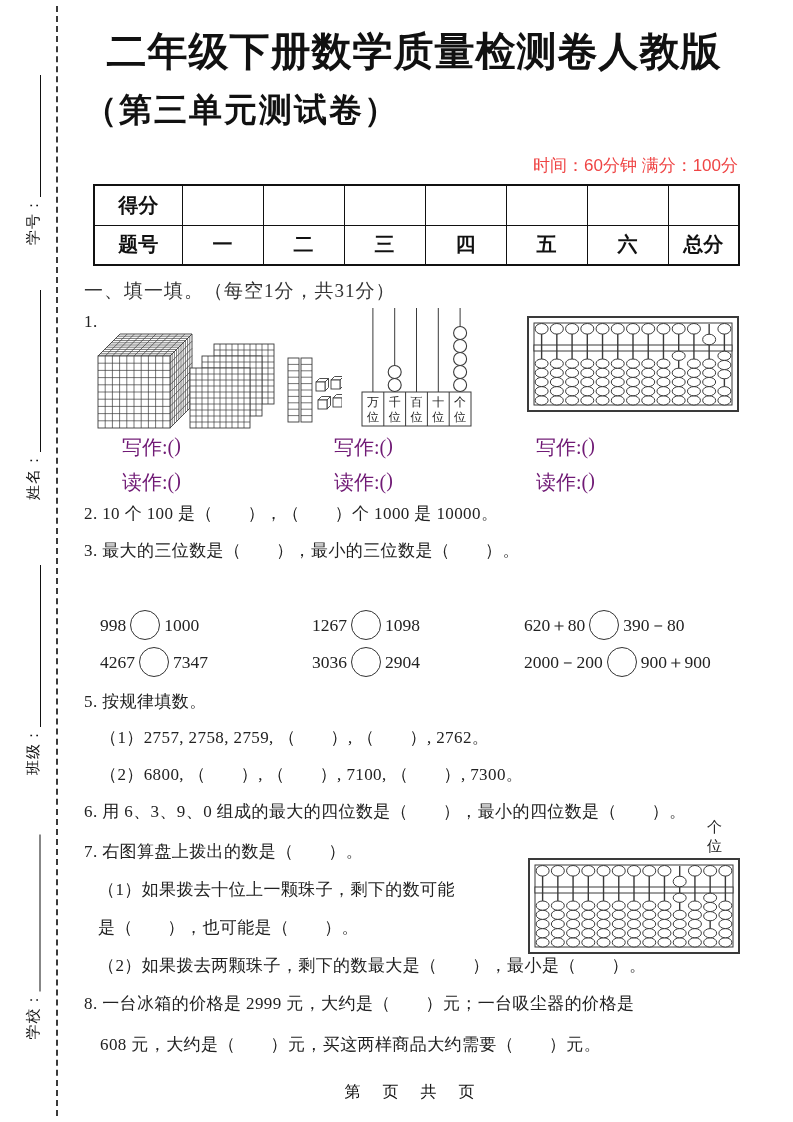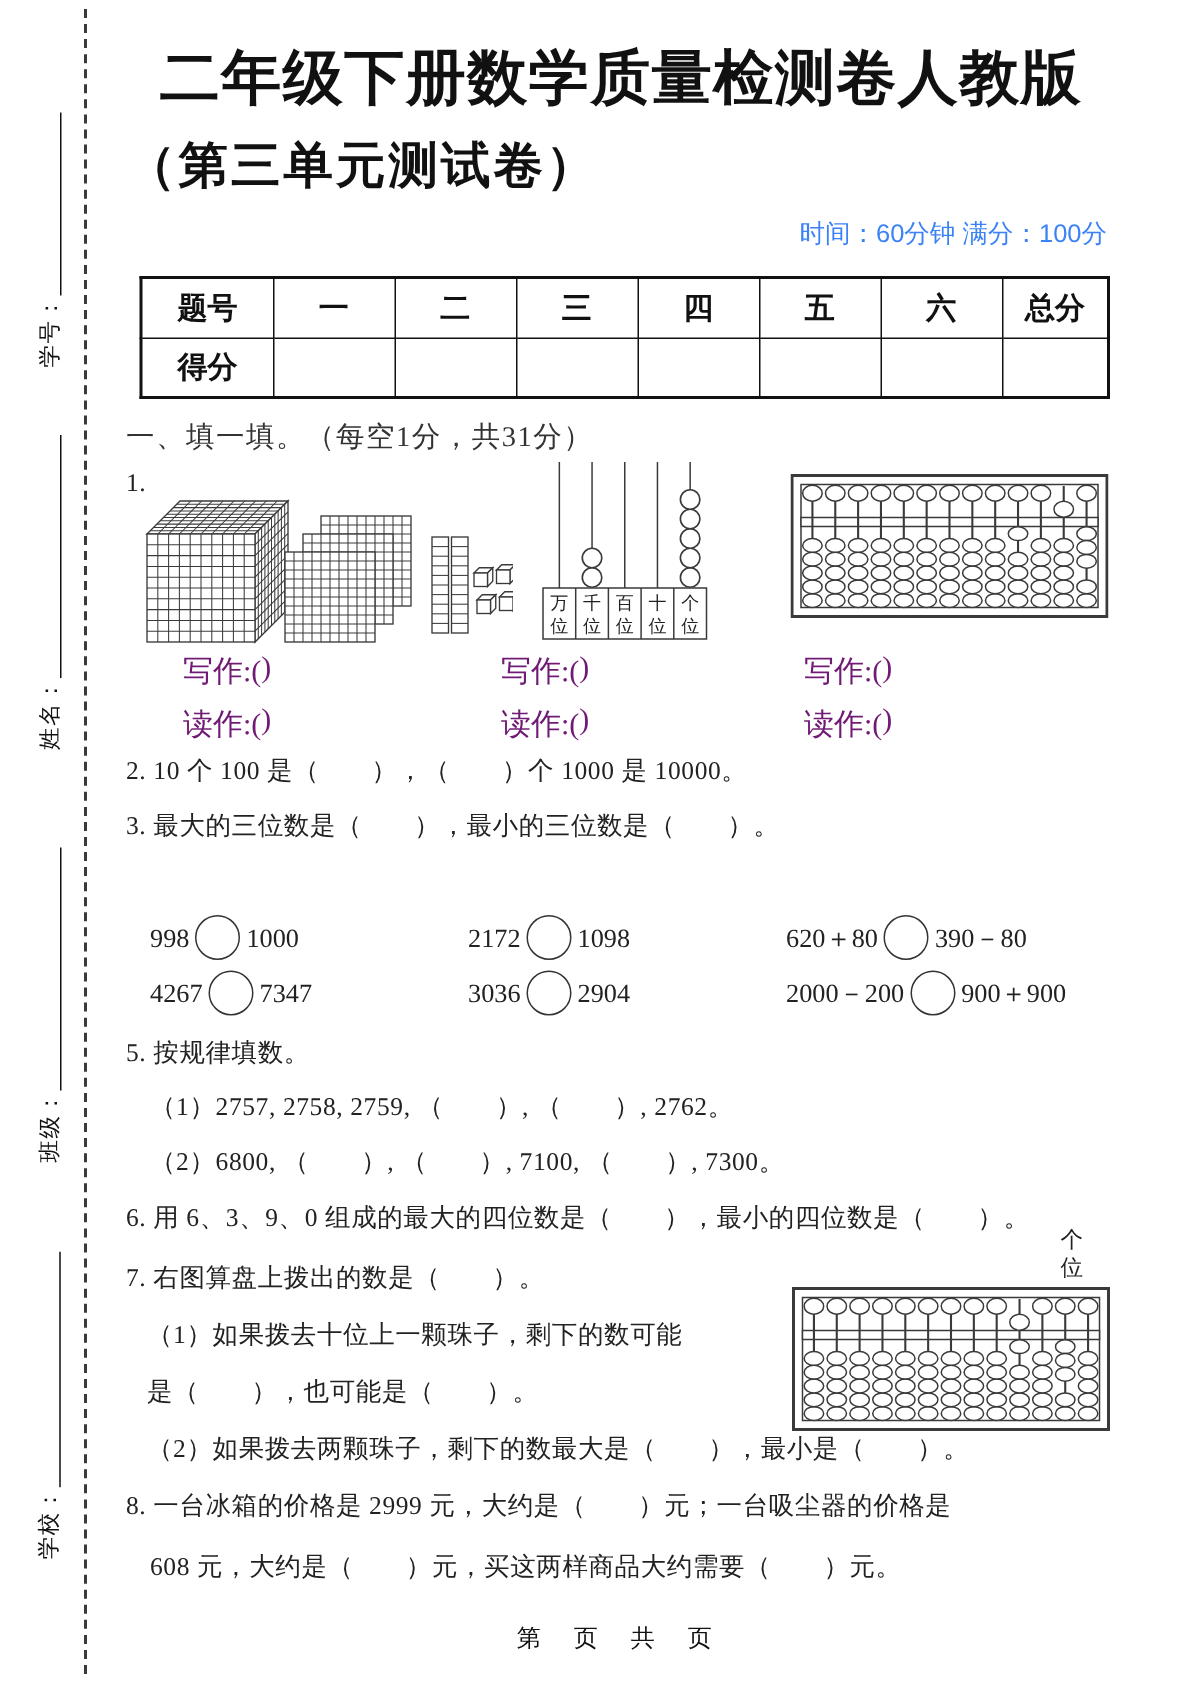--- a/index.html
+++ b/index.html
@@ -14,21 +14,21 @@
   .sf .ln{flex:1;align-self:flex-end;height:2px;border-bottom:1.5px solid #111;margin-bottom:4px}
   .sf1{width:170px;left:-52px;top:148px}
   .sf2{width:210px;left:-72px;top:383px}
   .sf3{width:210px;left:-72px;top:658px}
   .sf4{width:205px;left:-70px;top:925px}
   .main{position:absolute;left:84px;top:0;width:660px;height:1002px}
   .title{position:absolute;top:24px;width:100%;text-align:center;font-weight:bold;font-size:40px;
          letter-spacing:1px;color:#111;font-family:"Liberation Sans","DejaVu Sans",sans-serif}
   .subtitle{position:absolute;top:88px;width:100%;text-align:left;font-weight:bold;font-size:33px;
             letter-spacing:2px;color:#111;font-family:"Liberation Sans","DejaVu Sans",sans-serif}
-  .meta{position:absolute;top:144px;right:6px;font-size:17px;color:#3b82f6;
+  .meta{position:absolute;top:154px;right:6px;font-size:17px;color:#ef4444;
         font-family:"Liberation Sans","DejaVu Sans",sans-serif}
   table.score{position:absolute;top:184px;left:9px;width:647px;border-collapse:collapse;
               table-layout:fixed;border:2.5px solid #111}
   table.score td{border:1.5px solid #111;height:40px;text-align:center;font-size:20px;color:#111;
                  font-weight:bold;font-family:"Liberation Sans","DejaVu Sans",sans-serif}
   .h1{position:absolute;top:278px;left:0;font-size:19px;color:#333;letter-spacing:1px}
   .qline{position:absolute;left:0;font-size:17px;color:#222;letter-spacing:0.4px;white-space:nowrap}
   .fig{position:absolute}
   .qnum1{top:312px;left:0}
   .wr{position:absolute;width:178px;display:flex;font-size:20px;color:#701a75}
@@ -81,38 +81,38 @@
           <col style="width:81px">
           <col style="width:81px">
           <col style="width:81px">
         <col style="width:81px">
           <col style="width:81px">
           <col style="width:81px">
           <col style="width:71px">
       </colgroup>
       <tbody>
           <tr>
+        <td>得分</td>
+        <td></td>
+        <td></td>
+        <td></td>
+        <td></td>
+        <td></td>
+        <td></td>
+        <td></td>
+      </tr>
+      <tr>
         <td>题号</td>
         <td>一</td>
         <td>二</td>
         <td>三</td>
         <td>四</td>
         <td>五</td>
         <td>六</td>
         <td>总分</td>
-      </tr>
-      <tr>
-        <td>得分</td>
-        <td></td>
-        <td></td>
-        <td></td>
-        <td></td>
-        <td></td>
-        <td></td>
-        <td></td>
       </tr>
     </tbody>
       </table>
 
     <div class="h1">一、填一填。（每空1分，共31分）</div>
 
     <div class="qline qnum1">1.</div>
     <svg id="blocks-svg" class="fig" style="left:10px;top:312px" width="248" height="118" viewBox="0 0 248 118">
         <polygon points="4,44 26,22 98,22 76,44" fill="#fff" stroke="#3a3a3a" stroke-width="0.9"></polygon>
         <polygon points="76,44 98,22 98,94 76,116" fill="#fff" stroke="#3a3a3a" stroke-width="0.9"></polygon>
@@ -415,21 +415,21 @@
     <div class="qline q2">2. 10 个 100 是（　　），（　　）个 1000 是 10000。</div>
     <div class="qline q3">3. 最大的三位数是（　　），最小的三位数是（　　）。</div>
 
 
     <div class="pair" style="top:610px;left:16px">
       <span>998</span>
       <span class="circle c30"></span>
       <span>1000</span>
     </div>
     <div class="pair" style="top:610px;left:228px">
-      <span>2172</span>
+      <span>1267</span>
       <span class="circle c30"></span>
       <span>1098</span>
     </div>
     <div class="pair" style="top:610px;left:440px">
       <span>620＋80</span>
       <span class="circle c30"></span>
       <span>390－80</span>
     </div>
     <div class="pair" style="top:647px;left:16px">
       <span>4267</span>

